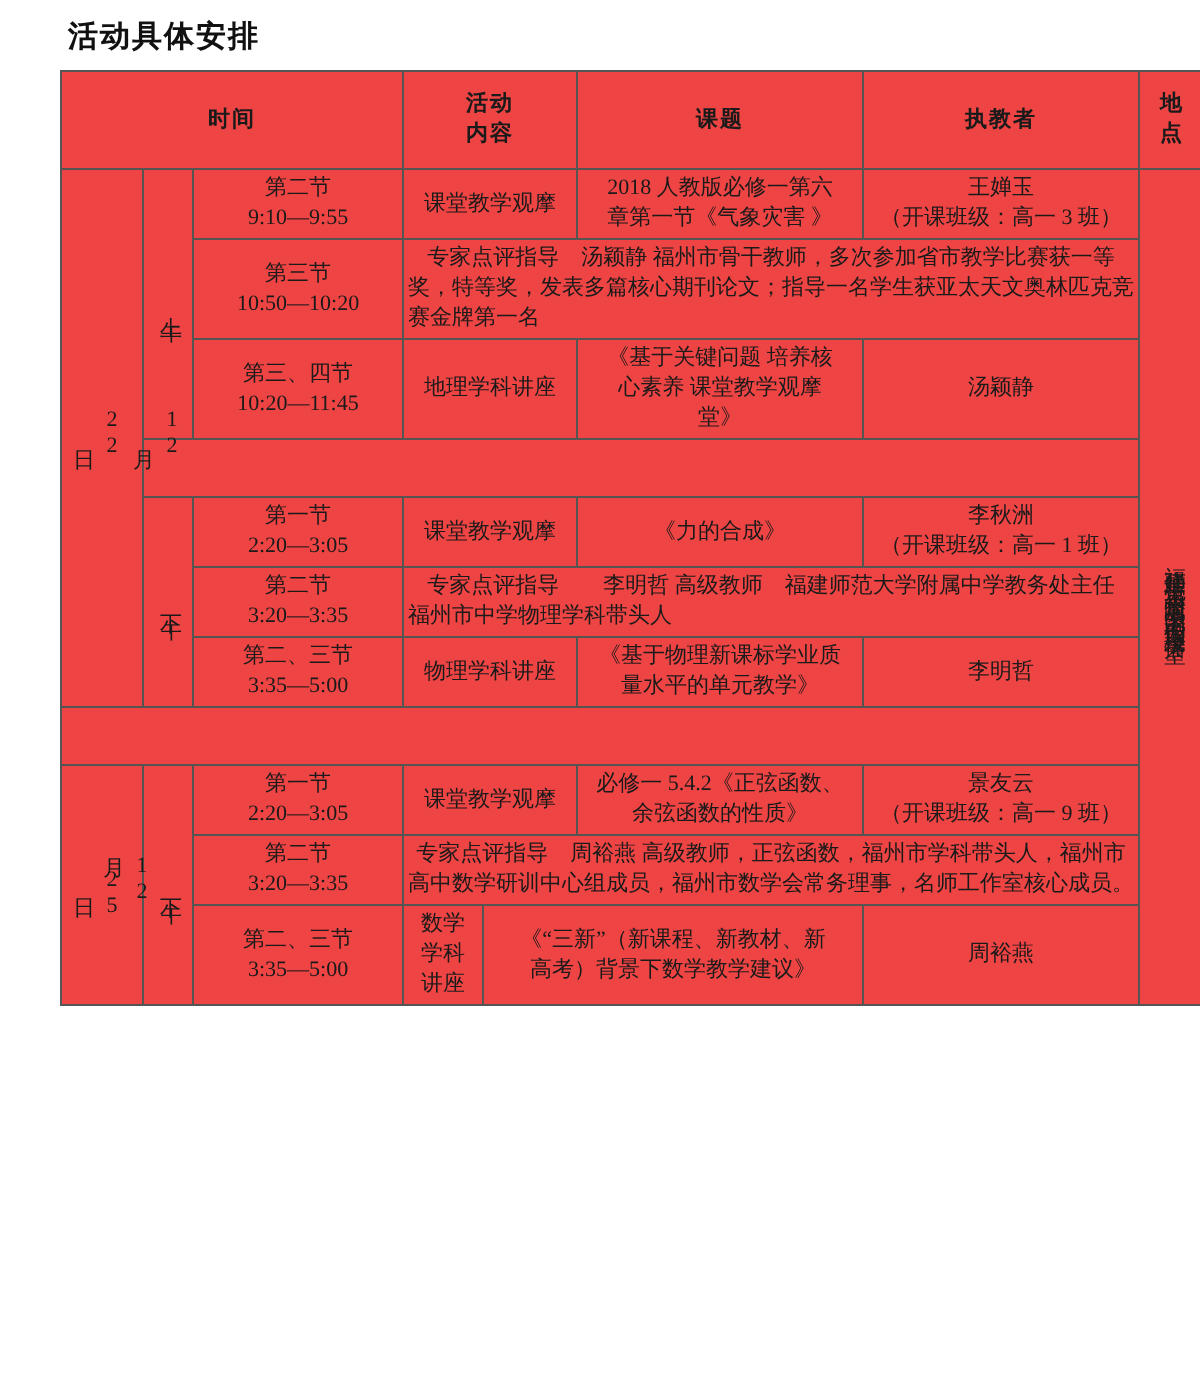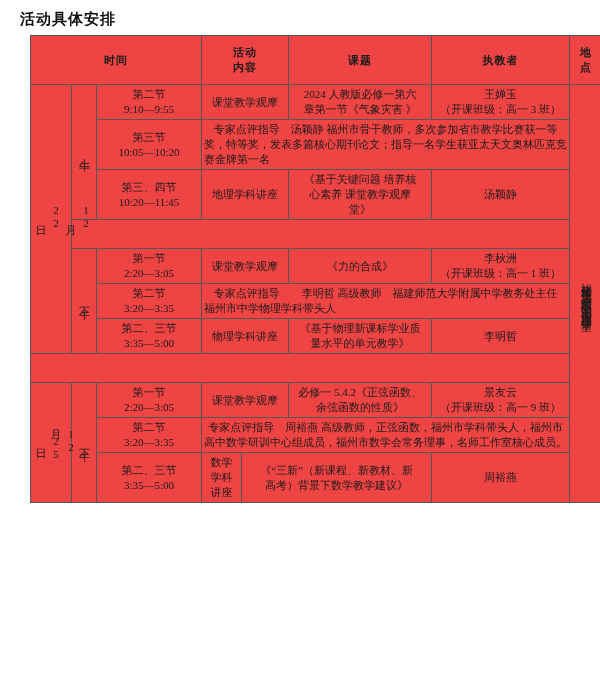--- a/index.html
+++ b/index.html
@@ -20,21 +20,21 @@
     width: 600px;
     height: 694px;
     box-sizing: border-box;
   }
   .doc-title {
     font-family: "Liberation Sans", "DejaVu Sans", sans-serif;
     font-weight: bold;
     font-size: 15px;
     letter-spacing: 1px;
     color: #111;
-    padding: 9px 0 0 20px;
+    padding: 9px 0 0 34px;
     margin: 0;
     line-height: 20px;
   }
   table.sched {
     border-collapse: collapse;
     table-layout: fixed;
     margin: 6px 0 0 30px;
     width: 572px;
     background: #ef4444;
   }
@@ -135,34 +135,34 @@
             <span class="cellline">日</span>
           </span>
         </td>
         <td rowspan="3" class="vtext">上午</td>
         <td>
           <span class="cellline">第二节</span>
           <span class="cellline">9:10—9:55</span>
         </td>
         <td colspan="2">课堂教学观摩</td>
         <td>
-          <span class="cellline">2024 人教版必修一第六</span>
+          <span class="cellline">2018 人教版必修一第六</span>
           <span class="cellline">章第一节《气象灾害 》</span>
         </td>
         <td>
           <span class="cellline">王婵玉</span>
           <span class="cellline">（开课班级：高一 3 班）</span>
         </td>
         <td rowspan="15" class="vtext loc">福建师范大学泉州附属中学图书馆四楼录播室</td>
       </tr>
 
       <tr>
         <td>
           <span class="cellline">第三节</span>
-          <span class="cellline">10:05—10:20</span>
+          <span class="cellline">10:50—10:20</span>
         </td>
         <td colspan="4" class="wide-text">专家点评指导　汤颖静 福州市骨干教师，多次参加省市教学比赛获一等奖，特等奖，发表多篇核心期刊论文；指导一名学生获亚太天文奥林匹克竞赛金牌第一名</td>
       </tr>
 
       <tr>
         <td>
           <span class="cellline">第三、四节</span>
           <span class="cellline">10:20—11:45</span>
         </td>
         <td colspan="2">地理学科讲座</td>

